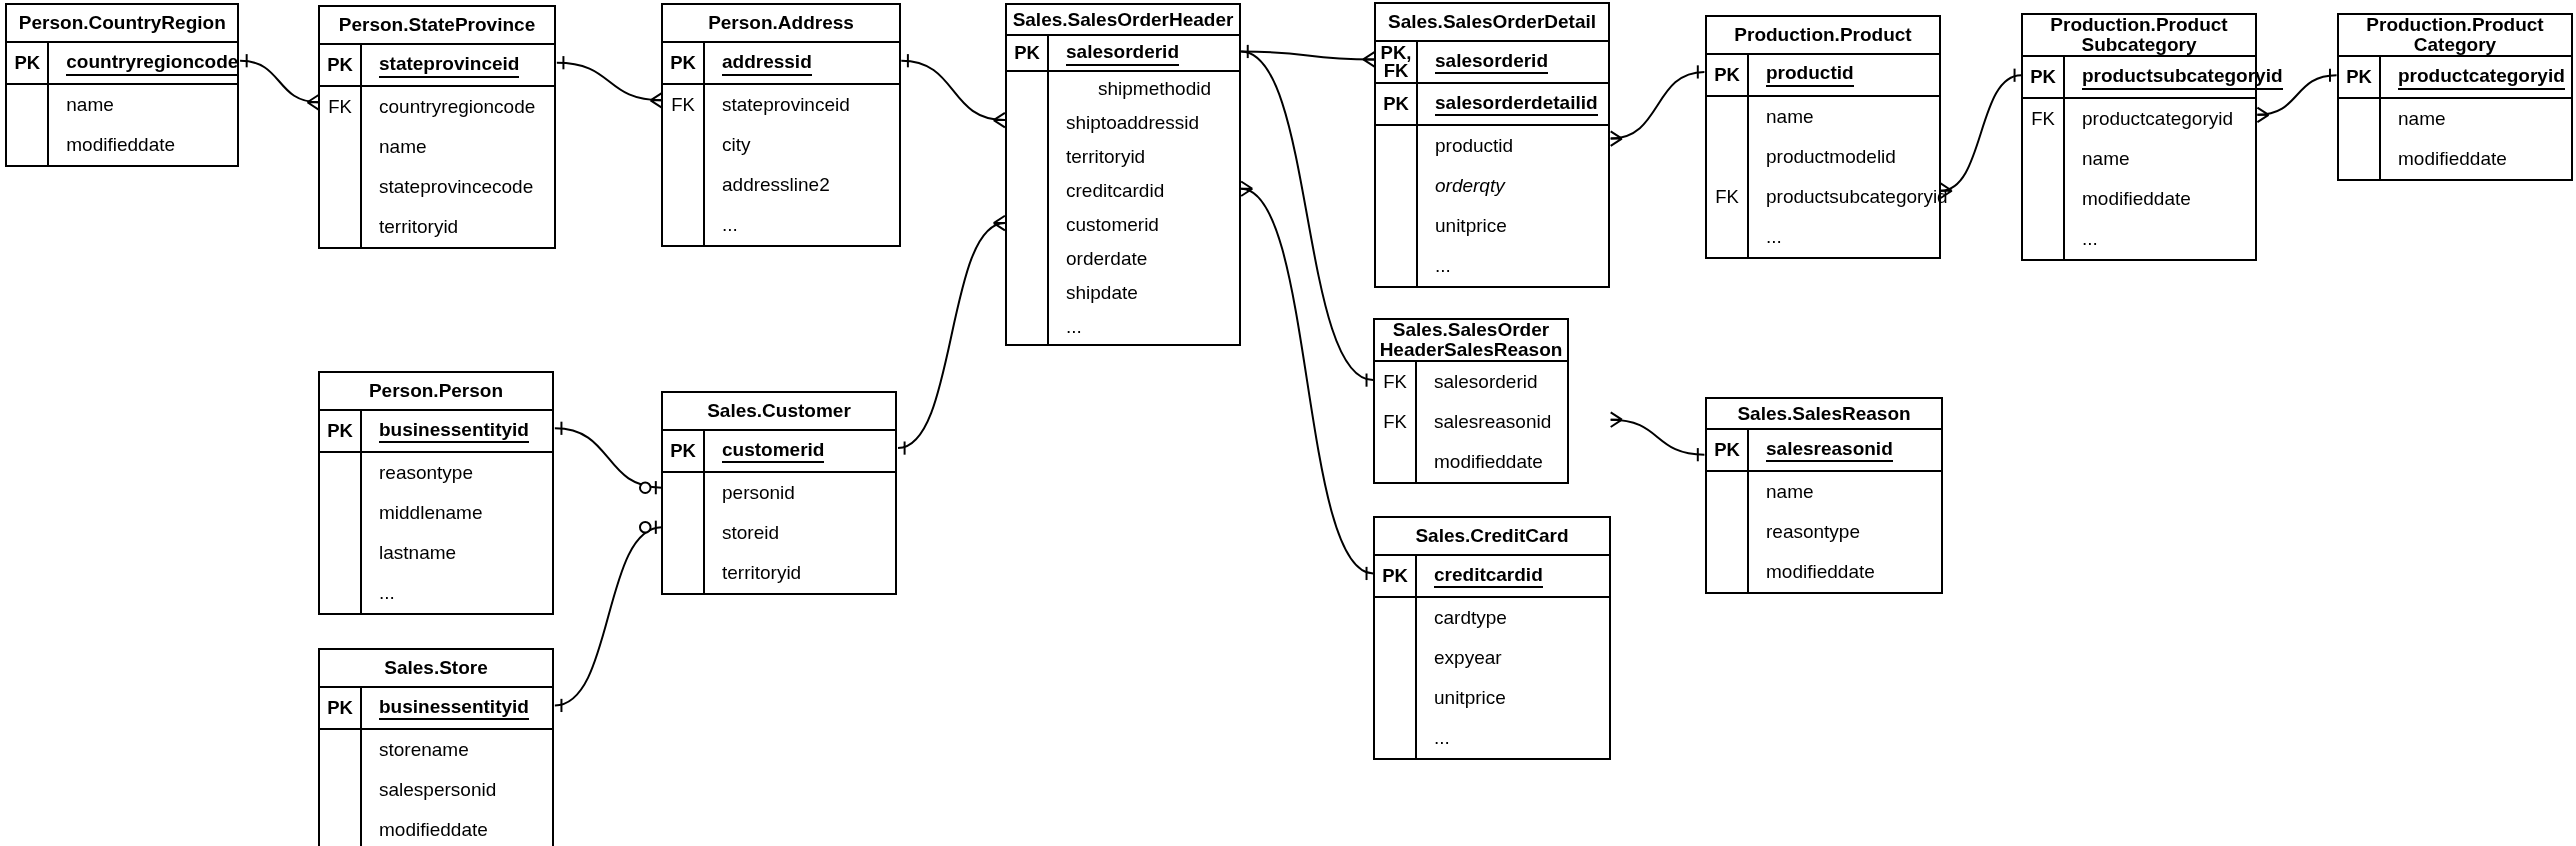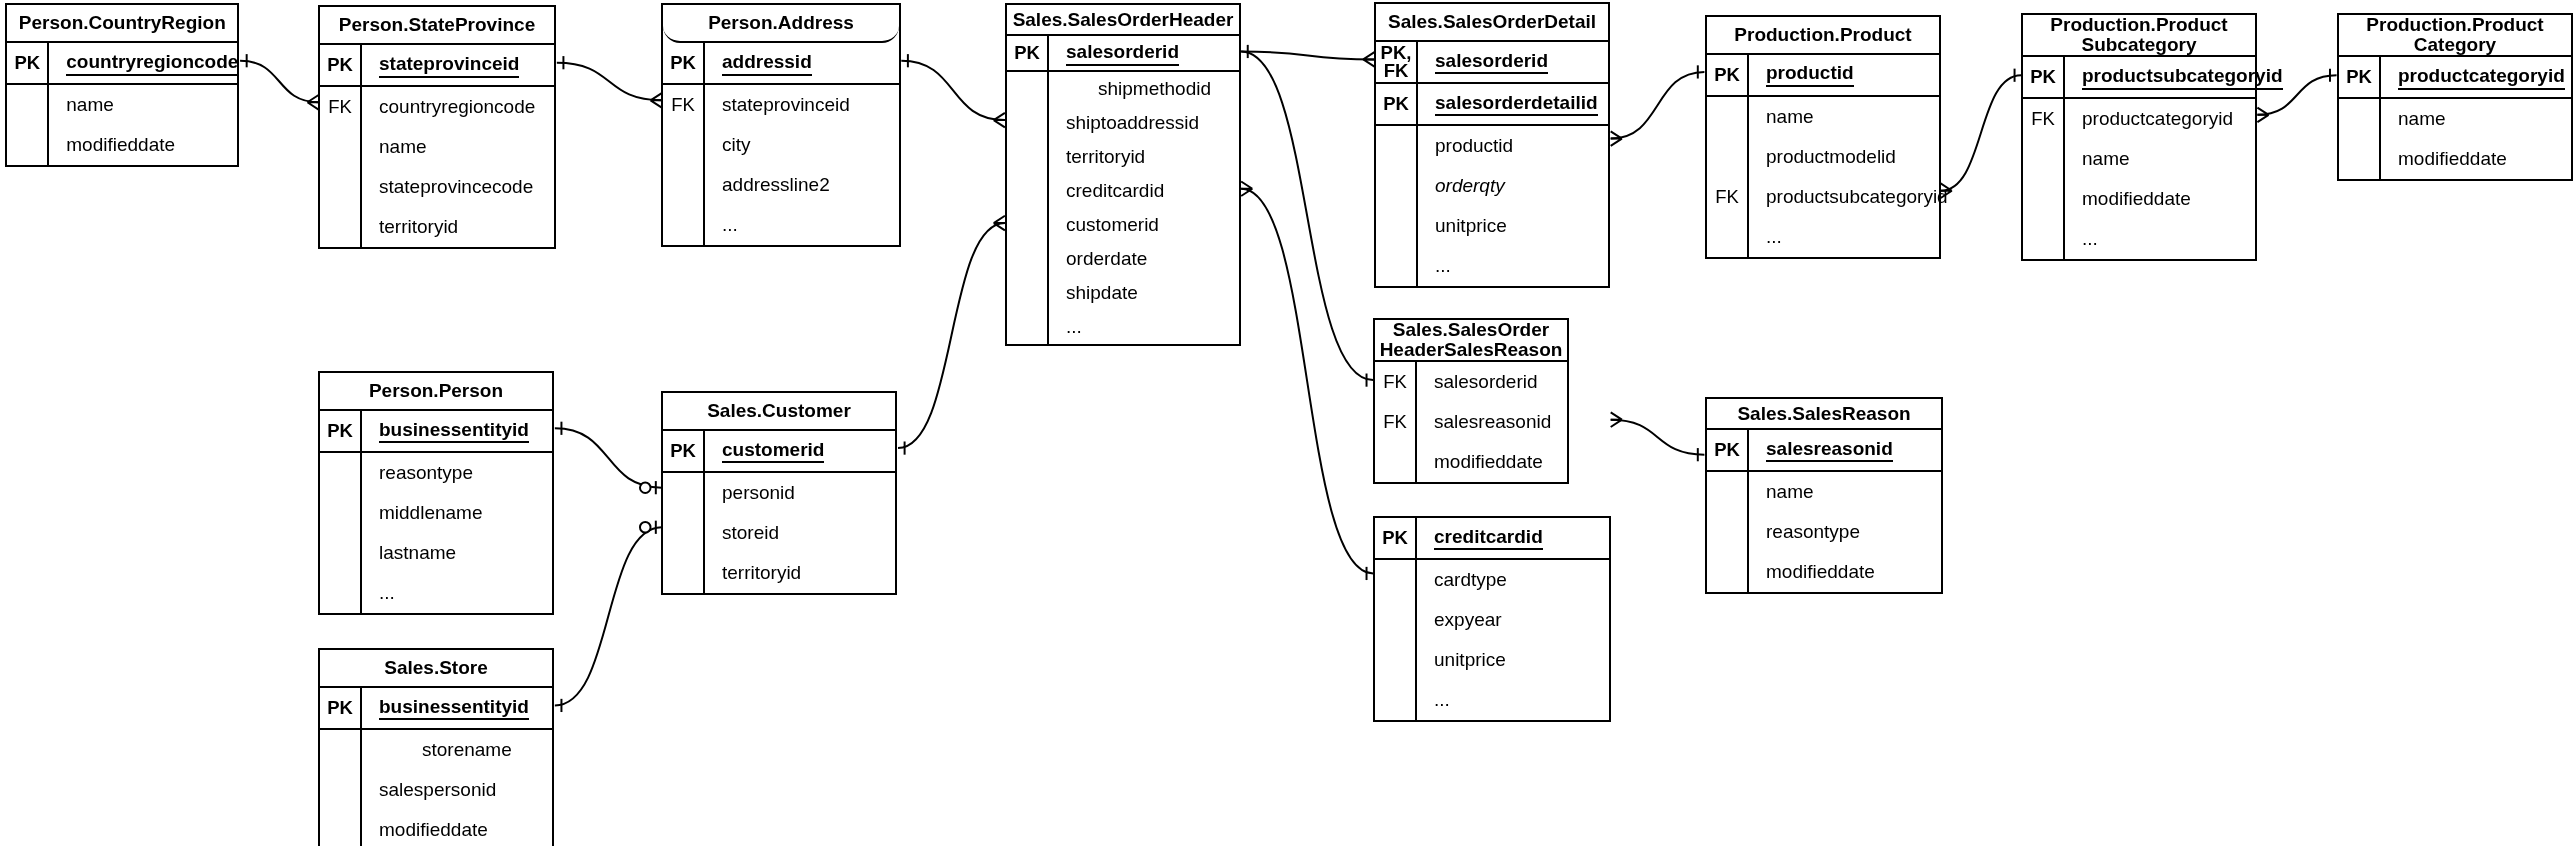--- a/index.html
+++ b/index.html
@@ -135,21 +135,21 @@
           <div class="erd-field" style="height: 40px;">
             <span>stateprovincecode</span>
           </div>
           <div class="erd-field" style="height: 40px;">
             <span>territoryid</span>
           </div>
         </div>
       </div>
     </div>
     <div class="erd-table" style="left: 661px; top: 3.3px; width: 240px;">
-      <div class="erd-title" style="height: 38px; border-radius: 17px;">
+      <div class="erd-title" style="height: 38px;">
         <div>Person.Address</div>
       </div>
       <div class="erd-group">
         <div class="erd-keycol">
           <div class="erd-key bold" style="height: 40px;">PK</div>
         </div>
         <div class="erd-fieldcol">
           <div class="erd-field" style="height: 40px;">
             <span class="pk-name">addressid</span>
           </div>
@@ -468,21 +468,21 @@
           </div>
         </div>
       </div>
       <div class="erd-group">
         <div class="erd-keycol">
           <div class="erd-key" style="height: 40px;"></div>
           <div class="erd-key" style="height: 40px;"></div>
           <div class="erd-key" style="height: 40px;"></div>
         </div>
         <div class="erd-fieldcol">
-          <div class="erd-field" style="height: 40px; margin-left: 43px;">
+          <div class="erd-field" style="height: 40px;">
             <span>storename</span>
           </div>
           <div class="erd-field" style="height: 40px;">
             <span>salespersonid</span>
           </div>
           <div class="erd-field" style="height: 40px;">
             <span>modifieddate</span>
           </div>
         </div>
       </div>
@@ -538,20 +538,23 @@
           <div class="erd-field" style="height: 40px;">
             <span>reasontype</span>
           </div>
           <div class="erd-field" style="height: 40px;">
             <span>modifieddate</span>
           </div>
         </div>
       </div>
     </div>
     <div class="erd-table" style="left: 1373px; top: 516px; width: 238px;">
+      <div class="erd-title" style="height: 38px;">
+        <div>Sales.CreditCard</div>
+      </div>
       <div class="erd-group">
         <div class="erd-keycol">
           <div class="erd-key bold" style="height: 40px;">PK</div>
         </div>
         <div class="erd-fieldcol">
           <div class="erd-field" style="height: 40px;">
             <span class="pk-name">creditcardid</span>
           </div>
         </div>
       </div>

